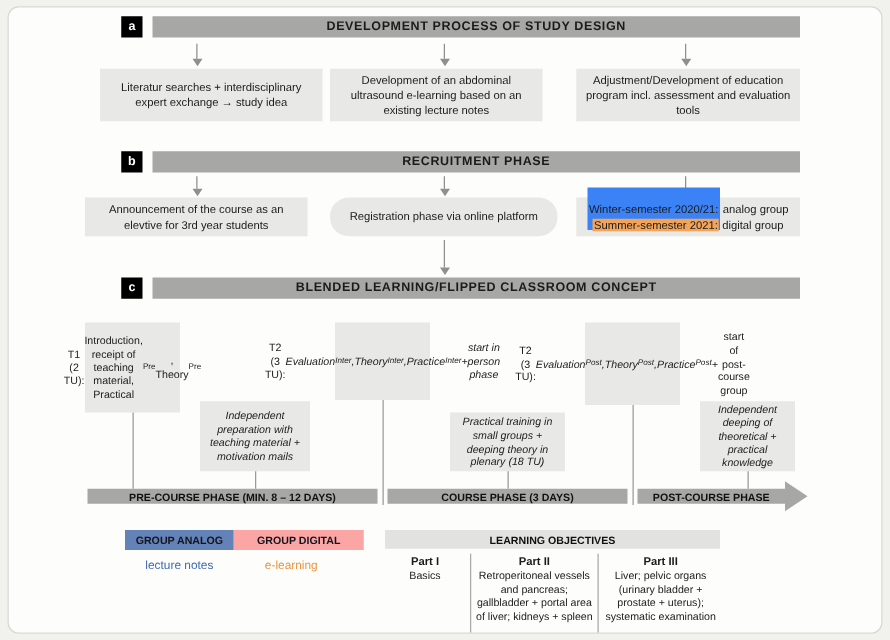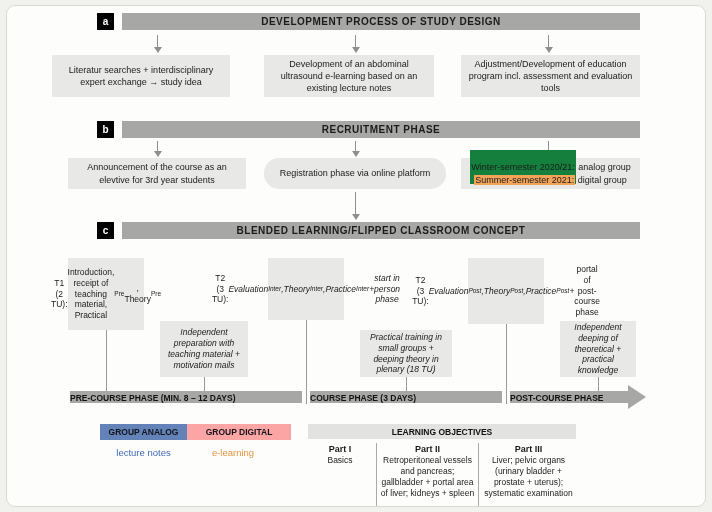--- a/index.html
+++ b/index.html
@@ -33,34 +33,34 @@
     padding:3px 6px;box-sizing:border-box;
   }
   .cbox{
     position:absolute;background:#e8e8e6;
     display:flex;align-items:center;justify-content:center;
     text-align:center;font-size:8.5px;line-height:1.28;
     padding:3px 4px;box-sizing:border-box;
   }
   .it{font-style:italic;}
   sup{font-size:6.5px;line-height:0;}
-  .hl-blue{background:#15803d;padding:12px 1px;}
+  .hl-blue{background:#3b82f6;padding:12px 1px;}
   .hl-orange{background:#f3a459;padding:0 1px;}
   .darr{position:absolute;width:9px;}
   .darr .stem{width:1px;background:#8f8f8f;margin:0 auto;}
   .darr .head{
     width:0;height:0;margin:0 auto;
     border-left:4.5px solid transparent;border-right:4.5px solid transparent;
     border-top:6px solid #8f8f8f;
   }
   .vline{position:absolute;width:1px;background:#9a9a98;}
   .tl-seg{position:absolute;top:391px;height:12px;background:#a7a7a5;}
   .tl-label{
     position:absolute;top:393px;font-size:8.5px;font-weight:bold;
-    color:#111;text-align:left;white-space:nowrap;
+    color:#111;text-align:center;white-space:nowrap;
   }
   .tl-head{
     position:absolute;left:628px;top:385px;width:0;height:0;
     border-top:12px solid transparent;border-bottom:12px solid transparent;
     border-left:18px solid #a7a7a5;
   }
   .grp{
     position:absolute;top:424px;height:16px;
     display:flex;align-items:center;justify-content:center;
     font-size:8.5px;font-weight:bold;color:#14141c;
@@ -96,21 +96,21 @@
     </div>
   <div class="darr" style="left:351px;top:35px;">
       <div class="stem" style="height:12px;"></div>
       <div class="head"></div>
     </div>
   <div class="darr" style="left:544px;top:35px;">
       <div class="stem" style="height:12px;"></div>
       <div class="head"></div>
     </div>
 
-  <div class="gbox" style="left:52px;top:55px;width:178px;height:42px;">Literatur searches + interdisciplinary expert exchange → study idea</div>
+  <div class="gbox" style="left:80px;top:55px;width:178px;height:42px;">Literatur searches + interdisciplinary expert exchange → study idea</div>
   <div class="gbox" style="left:264px;top:55px;width:170px;height:42px;">Development of an abdominal ultrasound e-learning based on an existing lecture notes</div>
   <div class="gbox" style="left:461px;top:55px;width:179px;height:42px;">Adjustment/Development of education program incl. assessment and evaluation tools</div>
 
   <div class="badge" style="left:97px;top:121px;">b</div>
   <div class="bar" style="top:121px;">RECRUITMENT PHASE</div>
 
   <div class="darr" style="left:153px;top:141px;">
       <div class="stem" style="height:10px;"></div>
       <div class="head"></div>
     </div>
@@ -173,21 +173,21 @@
       <span class="it">,</span>
       <br>
       <span class="it">Theory</span>
       <sup class="it">Post</sup>
       <span class="it">,</span>
       <br>
       <span class="it">Practice</span>
       <sup class="it">Post</sup>
       <span class="it"> +</span>
       <br>
-      <span>portal of post-course phase</span>
+      <span>start of post-course group</span>
     </div>
   <div class="cbox it" style="left:560px;top:321px;width:76px;height:56px;">Independent deeping of theoretical + practical knowledge</div>
 
   <div class="vline" style="left:106px;top:330px;height:61px;"></div>
   <div class="vline" style="left:204px;top:377px;height:14px;"></div>
   <div class="vline" style="left:306px;top:320px;height:84px;"></div>
   <div class="vline" style="left:406px;top:377px;height:14px;"></div>
   <div class="vline" style="left:506px;top:324px;height:80px;"></div>
   <div class="vline" style="left:598px;top:377px;height:14px;"></div>
 

